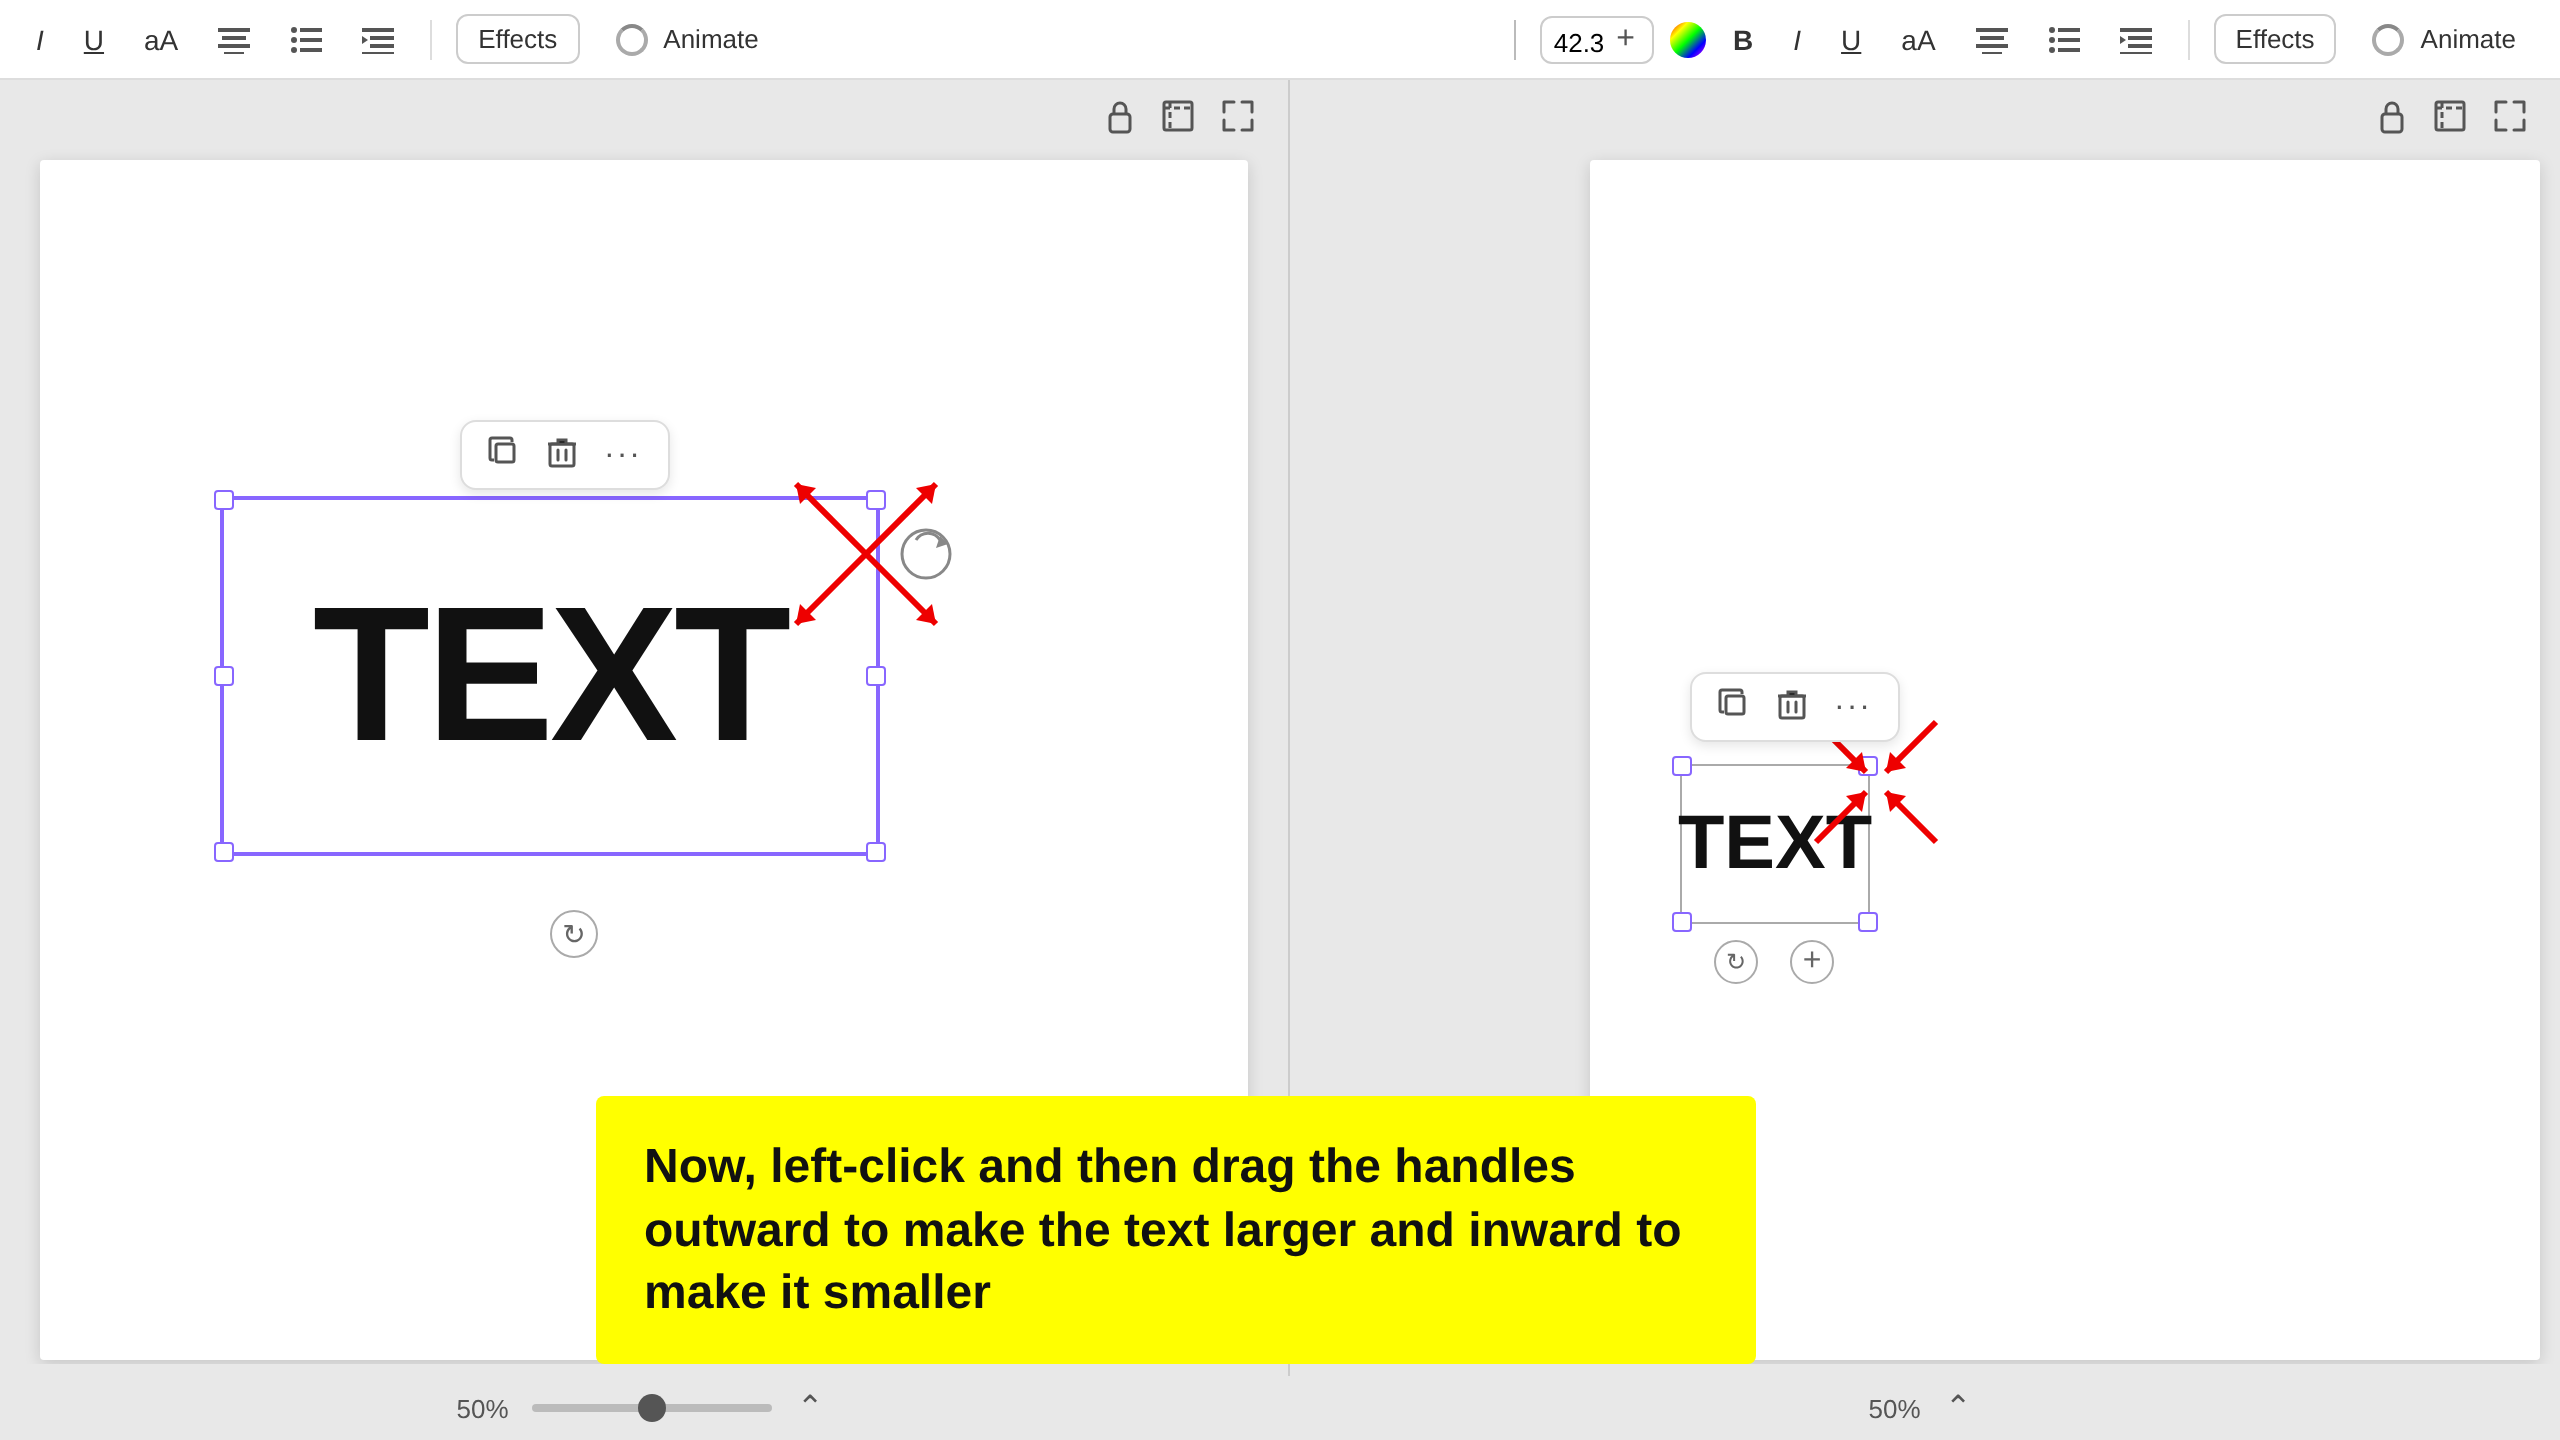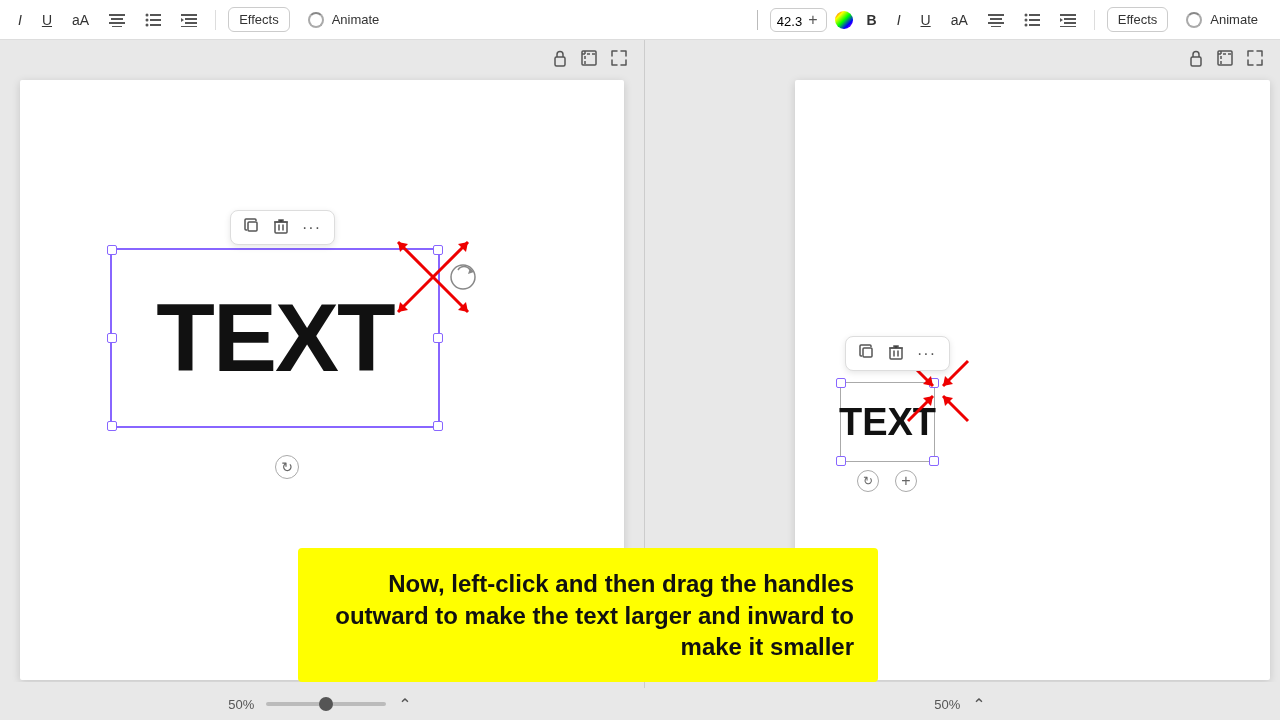--- a/index.html
+++ b/index.html
@@ -242,21 +242,21 @@
       position: absolute;
       bottom: 38px; left: 298px;
       width: 580px;
       background: #ffff00;
       border-radius: 4px;
       padding: 20px 24px;
       z-index: 200;
     }
     .tooltip-text {
       font-size: 24px; font-weight: 900; color: #111;
-      line-height: 1.3; text-align: right;
+      line-height: 1.3; text-align: left;
     }
 
     
     .panel-icon-bar-left {
       position: absolute;
       top: 0; left: 0; right: 0; height: 40px;
       background: #e8e8e8;
       display: flex; align-items: center; justify-content: flex-end;
       padding-right: 16px; gap: 12px;
     }

